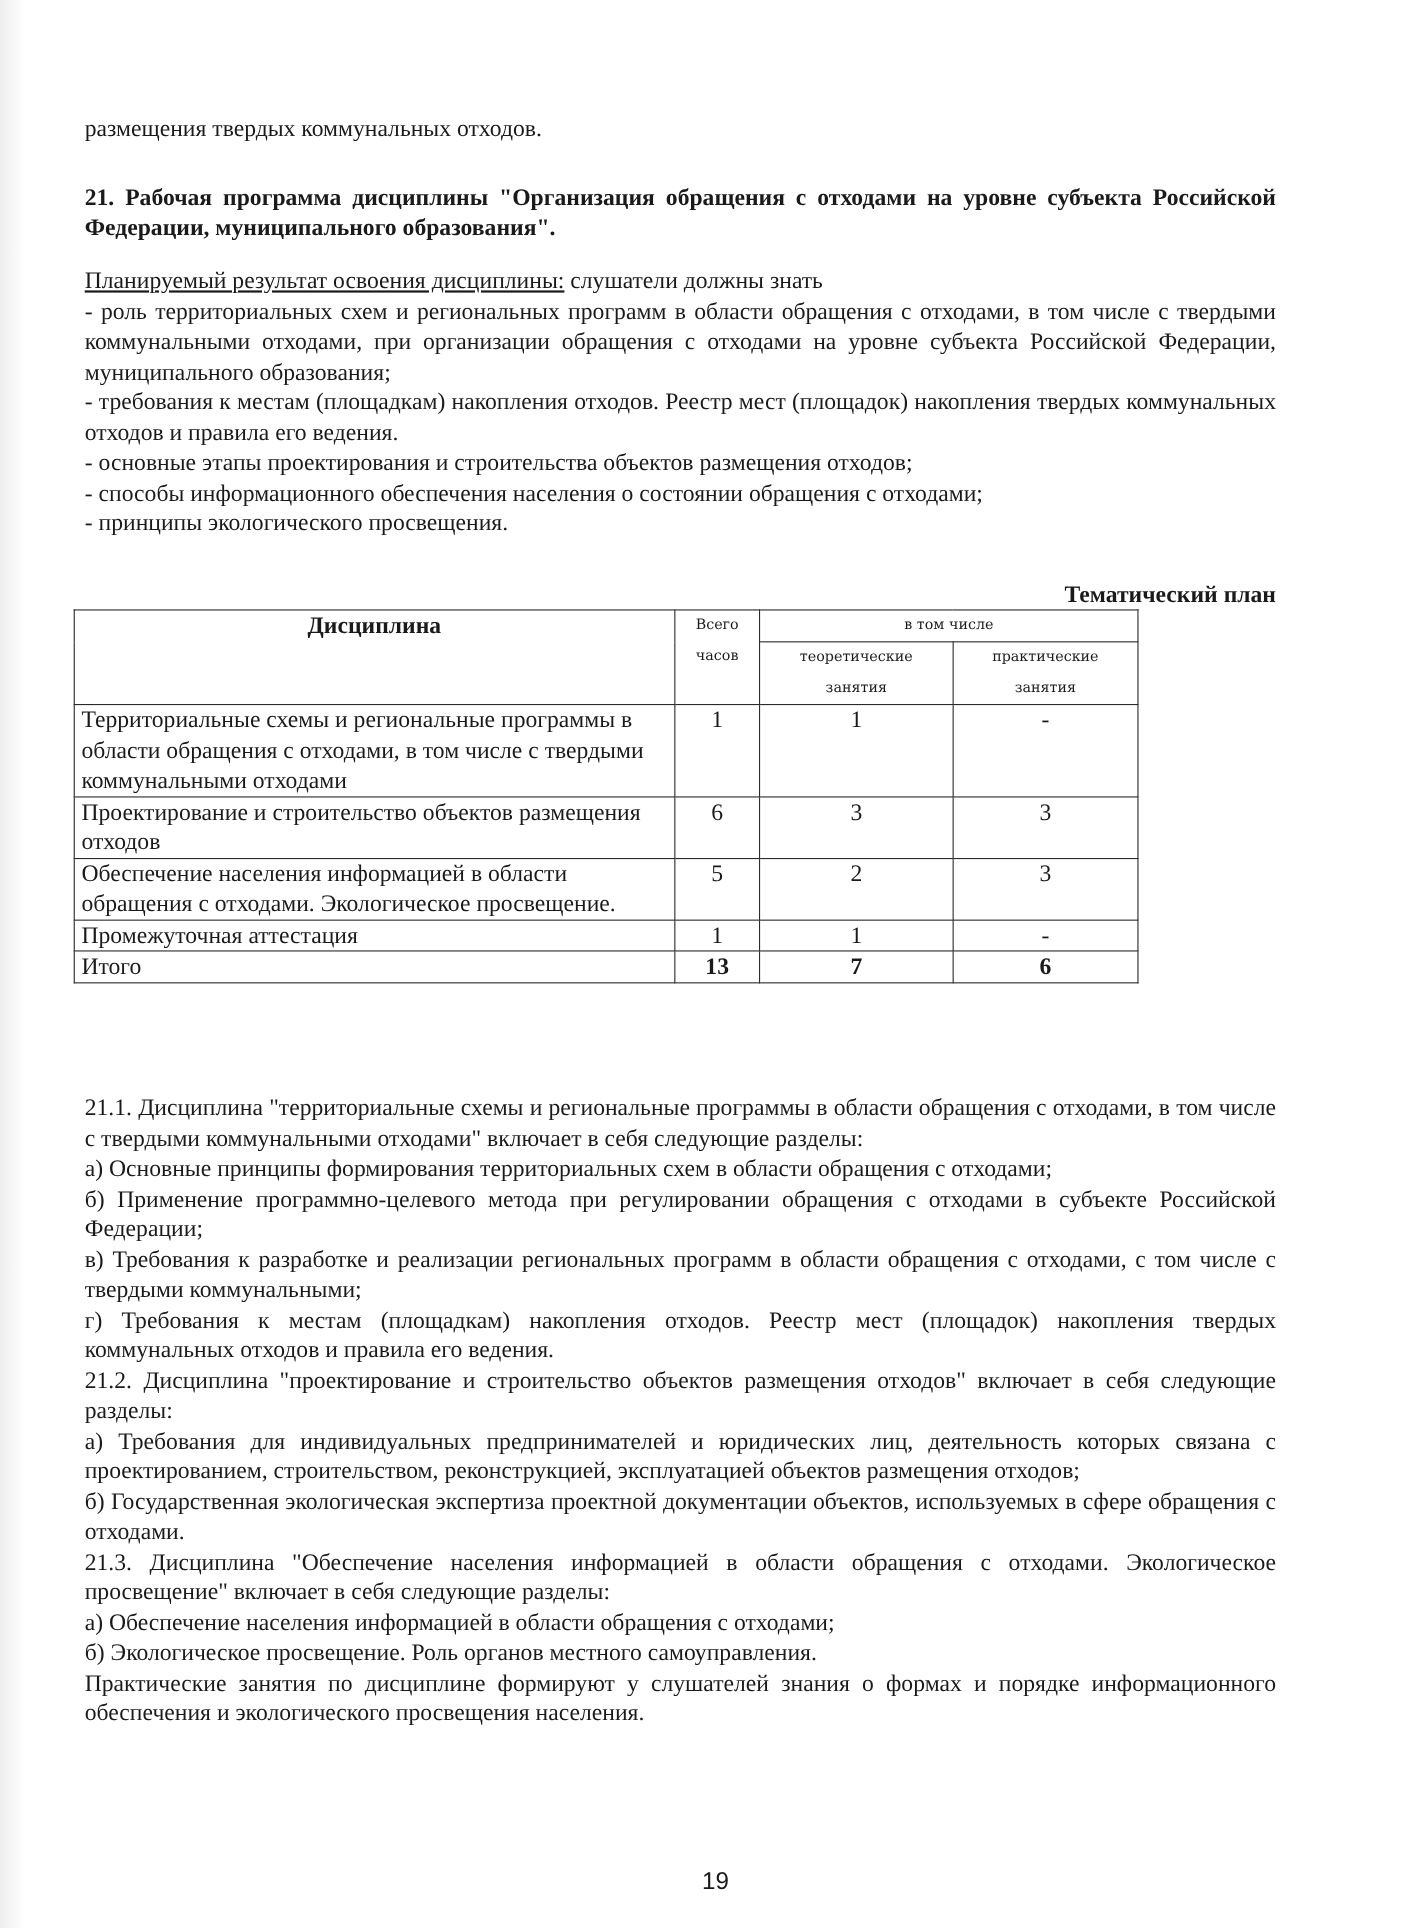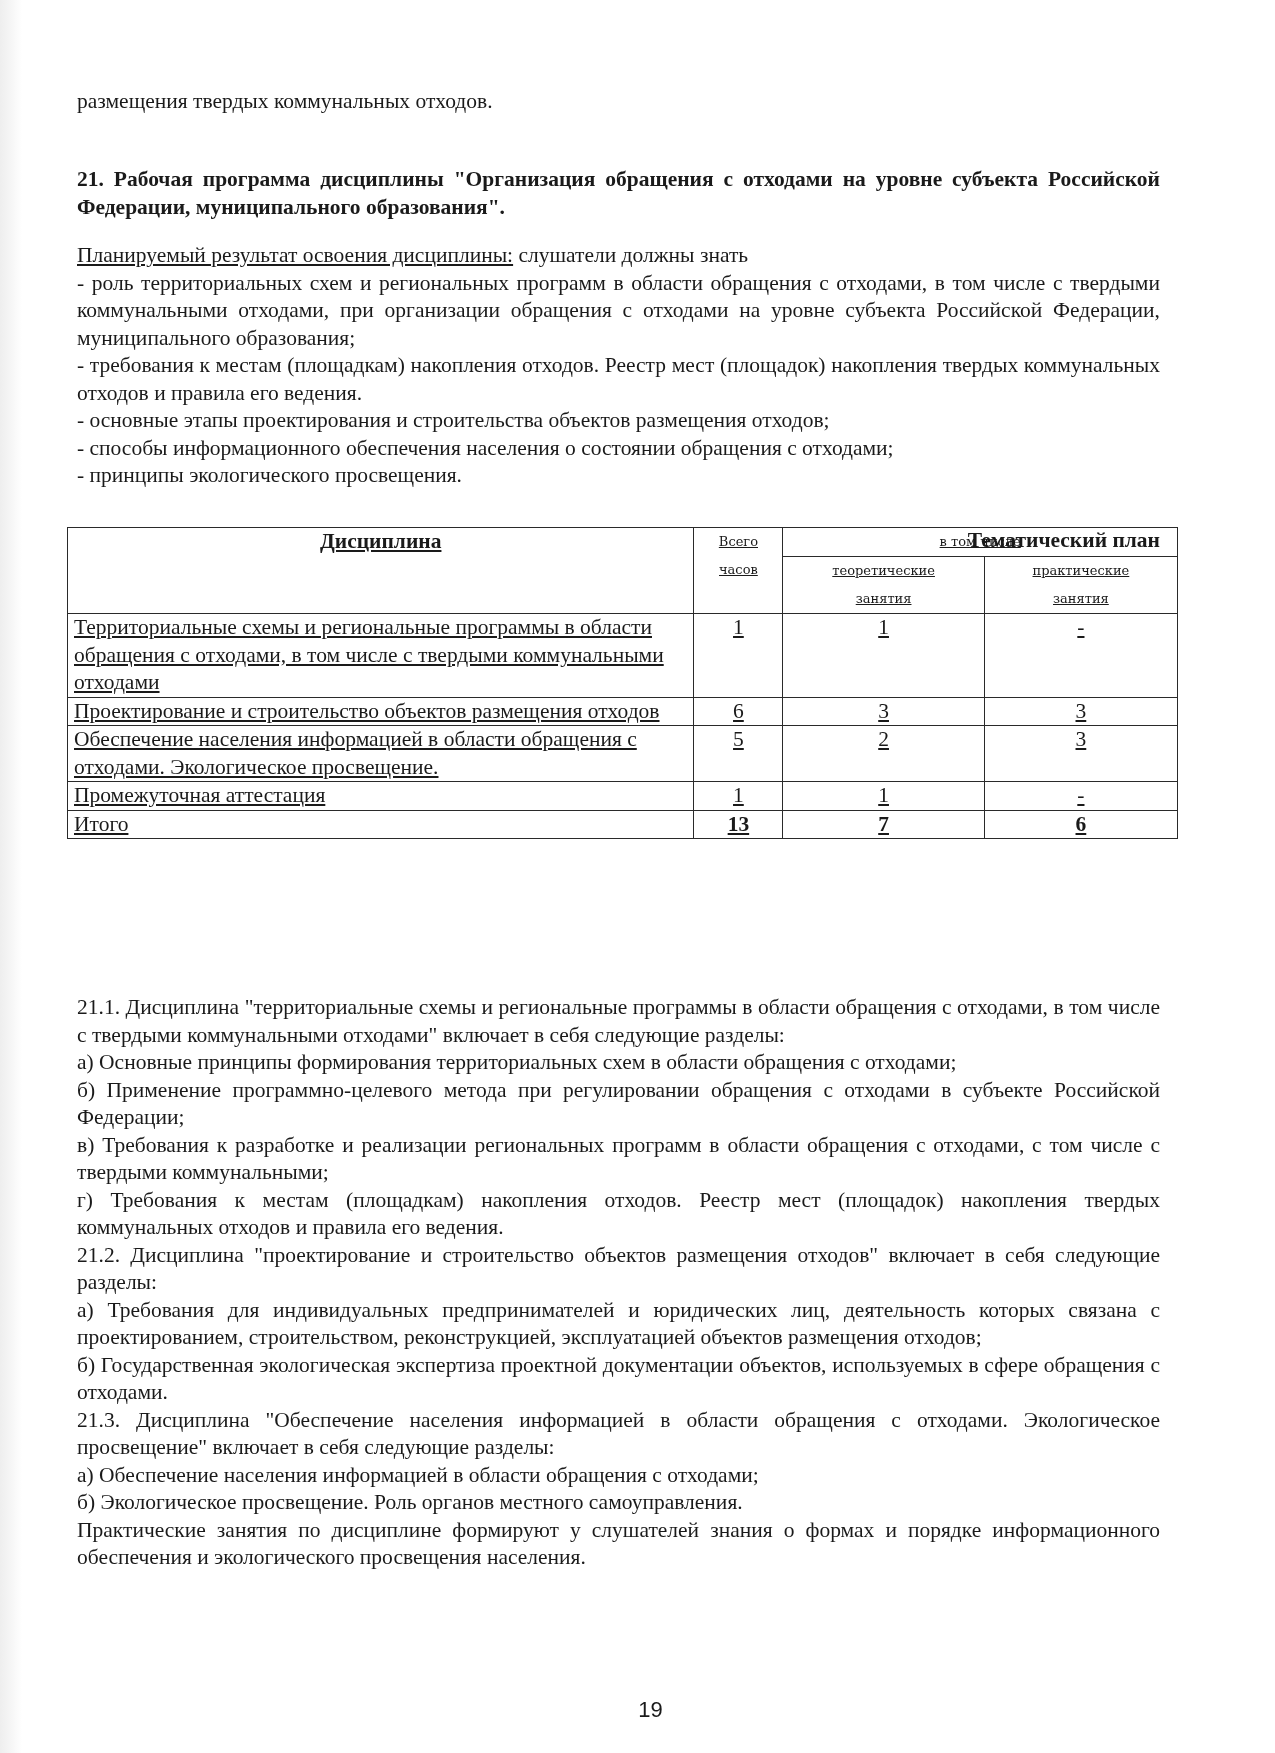--- a/index.html
+++ b/index.html
@@ -13,36 +13,36 @@
   }
   .scan-edge {
     position: absolute; left: 0; top: 0; width: 22px; height: 1753px;
     background: linear-gradient(90deg, #eeeeee 0%, #f6f6f6 50%, #ffffff 100%);
   }
   .page {
     position: absolute; left: 77px; top: 0; width: 1083px;
     font-size: 21.5px; line-height: 27.5px;
   }
   .p { margin: 0; text-align: justify; }
-  .first-line { position: absolute; top: 88px; left: 0; }
+  .first-line { position: absolute; top: 104px; left: 0; }
   .heading {
     position: absolute; top: 165px; left: 0; width: 1083px;
     font-weight: bold; font-size: 21.5px; line-height: 28px;
   }
   .outcomes { position: absolute; top: 242px; left: 0; width: 1083px; }
   .outcomes .lead u { text-decoration: underline; }
   .plan-title {
     position: absolute; top: 527px; left: 0; width: 1083px;
     text-align: right; font-weight: bold; font-size: 21.5px; line-height: 27px;
     padding-left: 30px; box-sizing: border-box;
   }
   table.plan {
-    position: absolute; top: 527px; left: -10px;
-    width: 1111px; border-collapse: collapse;
-    font-size: 21.5px; line-height: 27.5px; text-decoration: underline;
+    position: absolute; top: 554px; left: -10px;
+    width: 968px; border-collapse: collapse;
+    font-size: 21.5px; line-height: 27.5px;
   }
   table.plan td, table.plan th {
     border: 1.5px solid #2a2a2a; vertical-align: top; padding: 0 6px 0 6px;
     font-weight: normal;
   }
   table.plan .hdr-sans {
     font-family: "DejaVu Serif", "Liberation Serif", serif; font-size: 13px; line-height: 28px;
     text-align: center;
   }
   table.plan th.col-name { font-weight: bold; text-align: center; }

